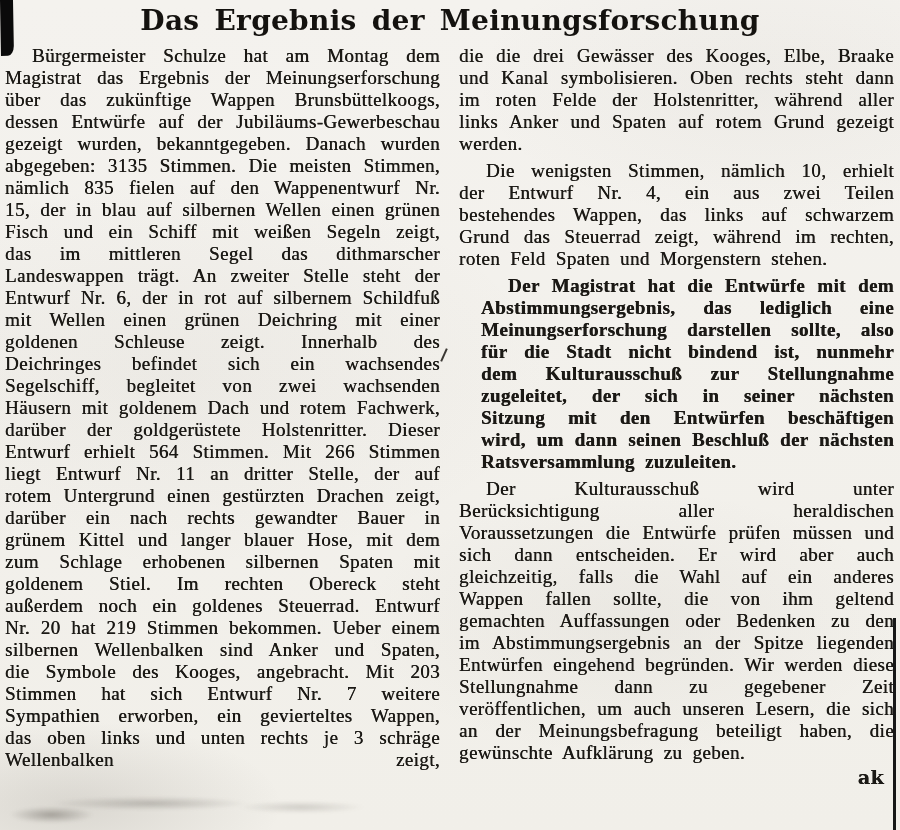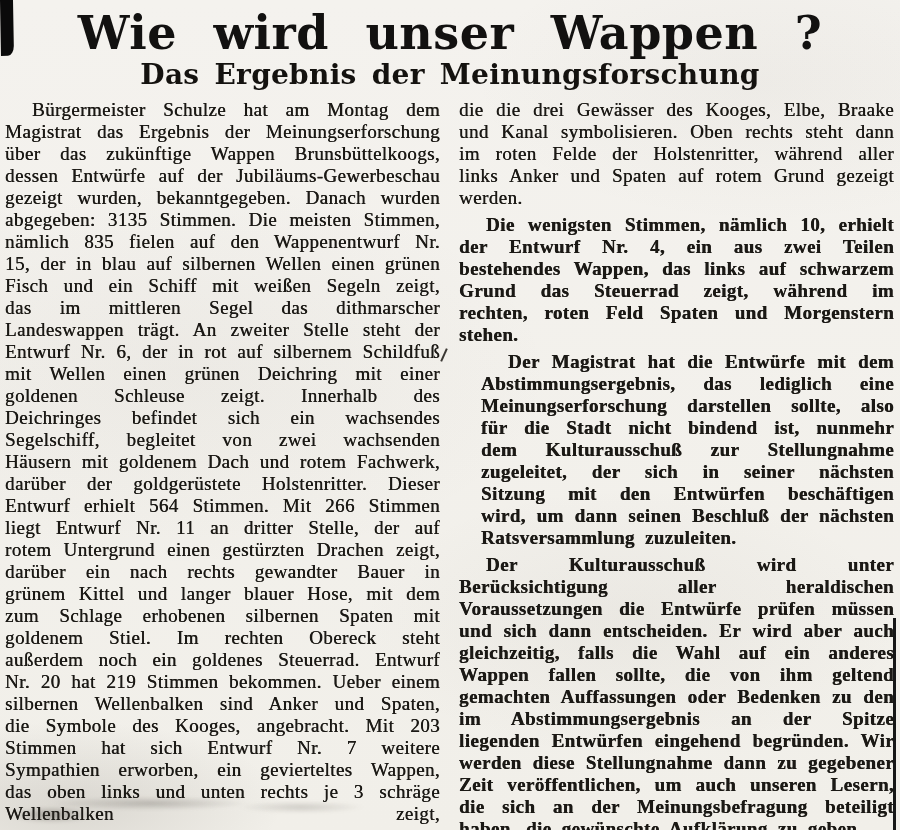--- a/index.html
+++ b/index.html
@@ -58,21 +58,21 @@
     width: 440px;
     font-size: 19px;
     line-height: 22px;
     text-align: justify;
     letter-spacing: 0.4px;
     word-spacing: 5px;
     color: #1b1915;
     text-shadow: 0.35px 0 0 currentColor; 
   }
   .para { margin: 0; }
-  .para + .para { margin-top: 5px; font-weight: bold; }
+  .para + .para { margin-top: 5px; }
   .indent { text-indent: 27px; }
   .bold { font-weight: bold; margin-left: 22px; }
   .justify-last { text-align-last: justify; }
   .sig {
     margin: 2px 10px 0 0;
     text-align: right;
     font-weight: bold;
     font-family: "DejaVu Serif", serif;
     font-size: 19px;
   }
@@ -108,21 +108,20 @@
   }
 </style>
 </head>
 <body>
 
 <div class="page">
 
   <div class="artifact corner-bar"></div>
 
   <header>
-    <h1 class="headline">Wie wird unser Wappen ?</h1>
     <h2 class="subheadline">Das Ergebnis der Meinungsforschung</h2>
   </header>
 
   <div class="columns">
 
     <div class="col">
       <p class="para indent justify-last">Bürgermeister Schulze hat am Montag dem Magistrat das Ergebnis der Meinungserforschung über das zukünftige Wappen Brunsbüttelkoogs, dessen Entwürfe auf der Jubiläums-Gewerbeschau gezeigt wurden, bekanntgegeben. Danach wurden abgegeben: 3135 Stimmen. Die meisten Stimmen, nämlich 835 fielen auf den Wappenentwurf Nr. 15, der in blau auf silbernen Wellen einen grünen Fisch und ein Schiff mit weißen Segeln zeigt, das im mittleren Segel das dithmarscher Landeswappen trägt. An zweiter Stelle steht der Entwurf Nr. 6, der in rot auf silbernem Schildfuß mit Wellen einen grünen Deichring mit einer goldenen Schleuse zeigt. Innerhalb des Deichringes befindet sich ein wachsendes Segelschiff, begleitet von zwei wachsenden Häusern mit goldenem Dach und rotem Fachwerk, darüber der goldgerüstete Holstenritter. Dieser Entwurf erhielt 564 Stimmen. Mit 266 Stimmen liegt Entwurf Nr. 11 an dritter Stelle, der auf rotem Untergrund einen gestürzten Drachen zeigt, darüber ein nach rechts gewandter Bauer in grünem Kittel und langer blauer Hose, mit dem zum Schlage erhobenen silbernen Spaten mit goldenem Stiel. Im rechten Obereck steht außerdem noch ein goldenes Steuerrad. Entwurf Nr. 20 hat 219 Stimmen bekommen. Ueber einem silbernen Wellenbalken sind Anker und Spaten, die Symbole des Kooges, angebracht. Mit 203 Stimmen hat sich Entwurf Nr. 7 weitere Sympathien erworben, ein gevierteltes Wappen, das oben links und unten rechts je 3 schräge Wellenbalken zeigt,</p>
     </div>
 
     <div class="col">

